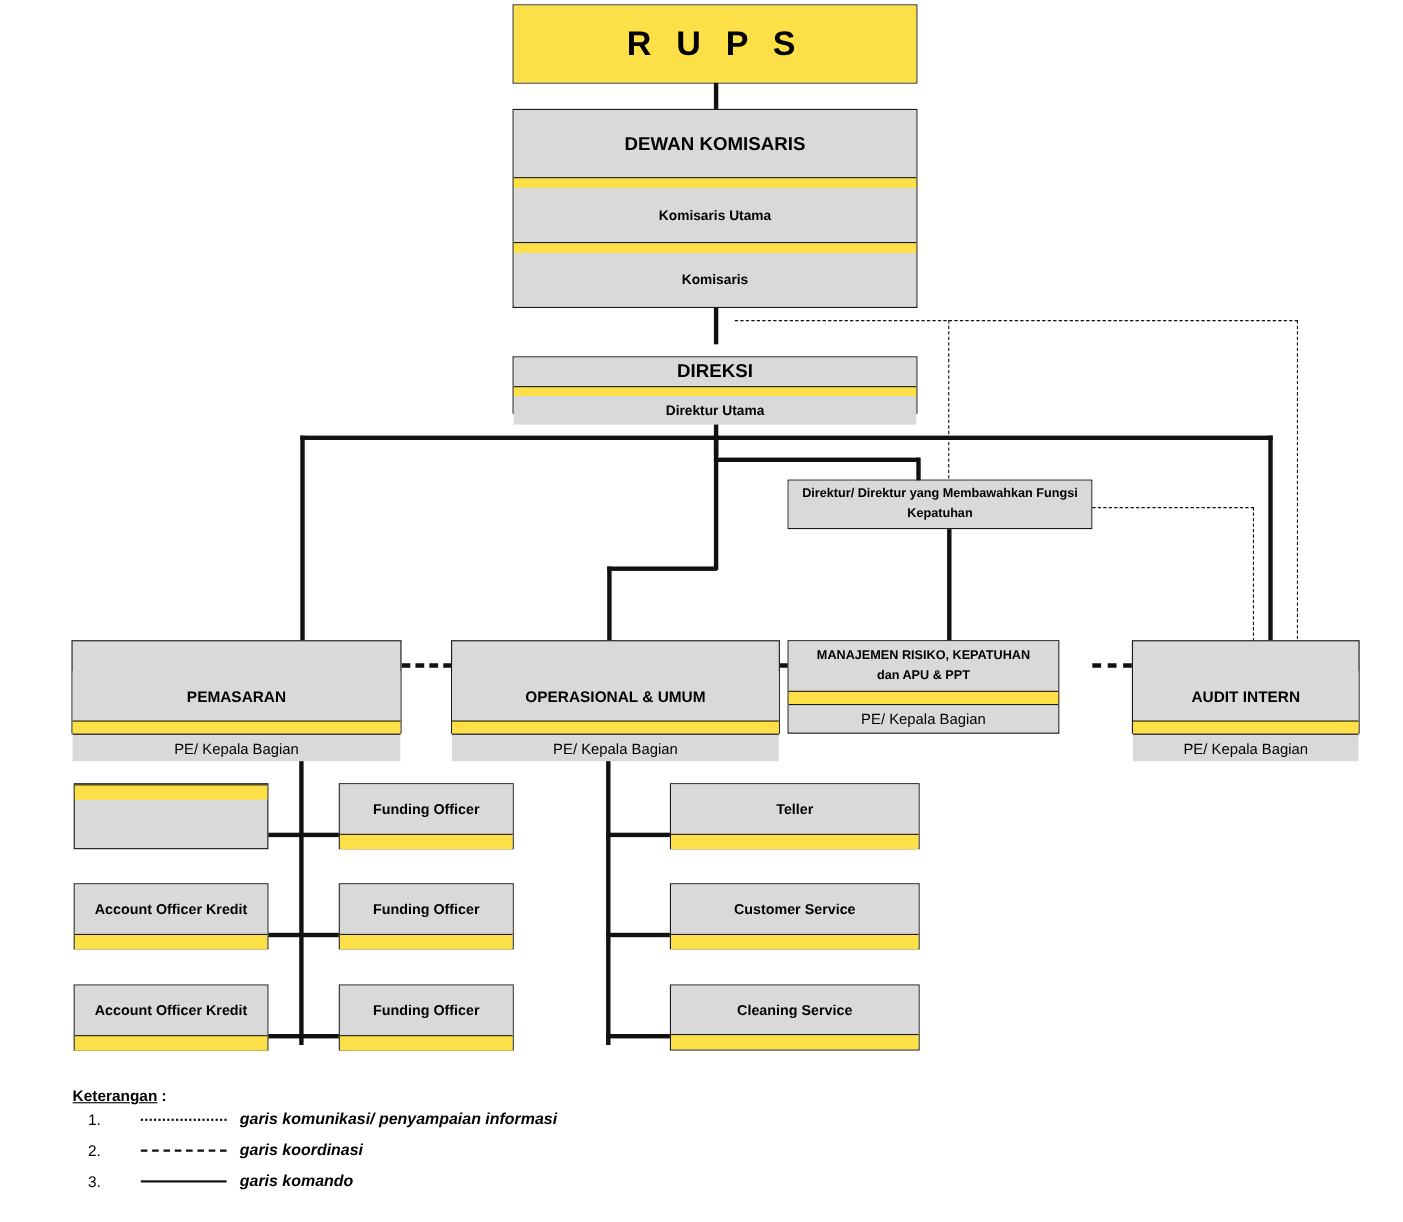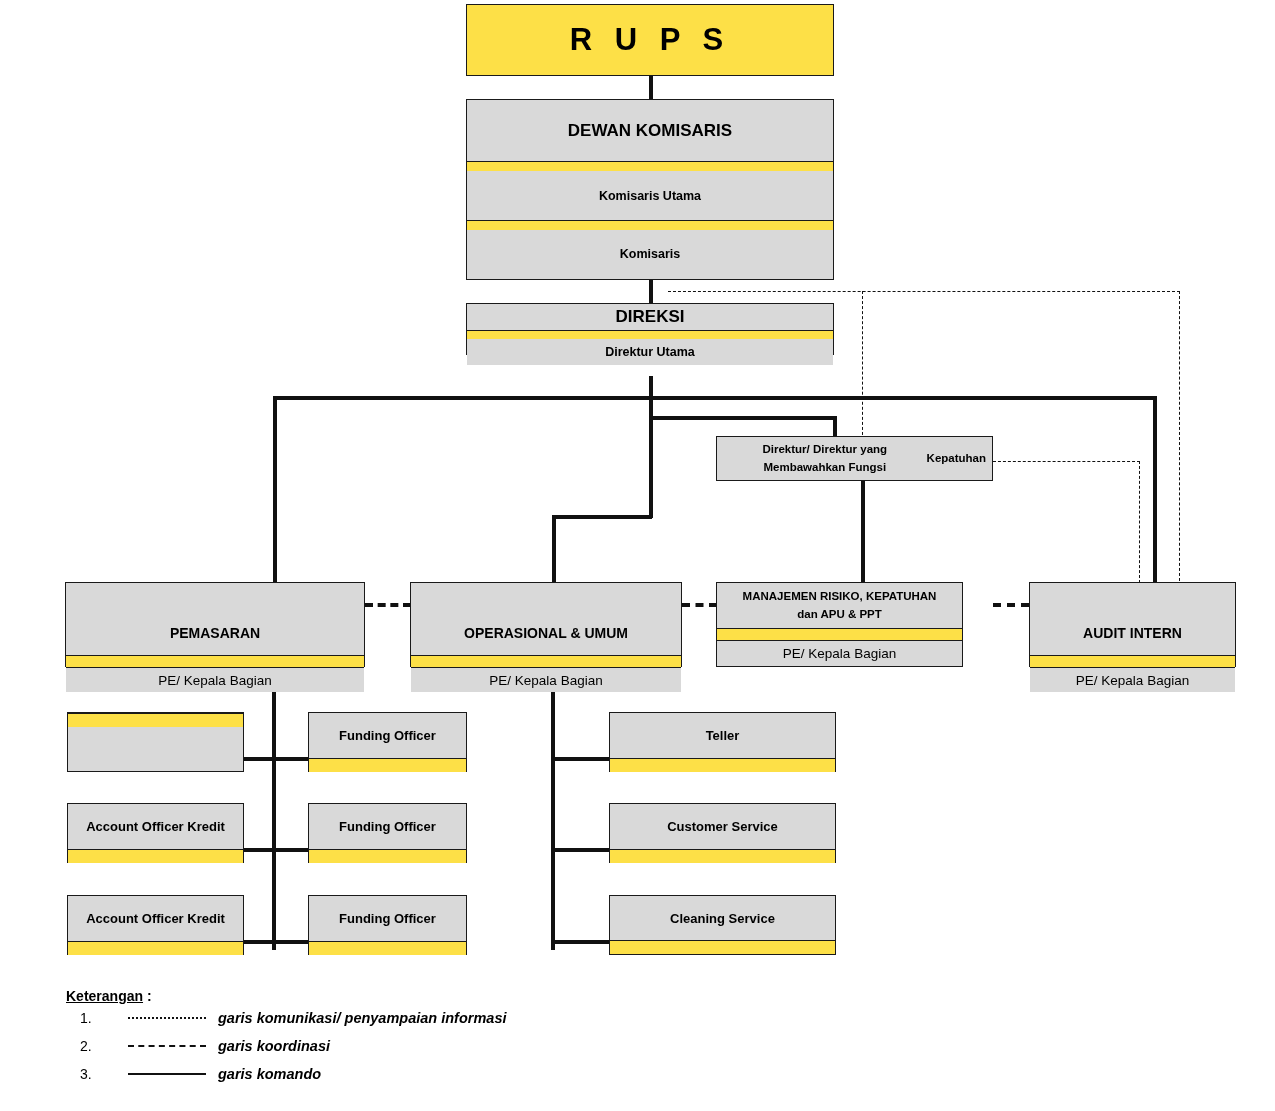--- a/index.html
+++ b/index.html
@@ -94,40 +94,40 @@
   </div>
 
   <div class="node" style="left:466px;top:99px;width:368px;height:181px;">
     <div class="cell gray t-head" style="height:61px;">DEWAN KOMISARIS</div>
     <div class="cell blank sep" style="height:10px;"></div>
     <div class="cell gray t-sub" style="height:49px;">Komisaris Utama</div>
     <div class="cell blank sep" style="height:10px;"></div>
     <div class="cell gray t-sub" style="height:48px;">Komisaris</div>
   </div>
 
-  <div class="node" style="left:466px;top:303px;width:368px;height:52px;">
+  <div class="node" style="left:466px;top:324px;width:368px;height:52px;">
     <div class="cell gray t-head" style="height:26px;">DIREKSI</div>
     <div class="cell blank sep" style="height:9px;"></div>
     <div class="cell gray t-sub" style="height:26px;">Direktur Utama</div>
   </div>
 
   <div class="node" style="left:716px;top:436px;width:277px;height:45px;">
-    <div class="cell gray t-small" style="height:100%;padding:0 6px;">
+    <div class="cell gray t-small" style="height:100%;flex-direction:column;padding:0 6px;">
       <span>Direktur/ Direktur yang Membawahkan Fungsi</span>
       <span>Kepatuhan</span>
     </div>
   </div>
 
   <div class="node" style="left:65px;top:582px;width:300px;height:85px;">
     <div class="cell gray t-div" style="height:45px;">PEMASARAN</div>
     <div class="cell blank sep" style="height:12px;"></div>
     <div class="cell gray t-pe sep" style="height:25px;">PE/ Kepala Bagian</div>
   </div>
 
-  <div class="node" style="left:410px;top:582px;width:272px;height:85px;">
+  <div class="node" style="left:410px;top:582px;width:299px;height:85px;">
     <div class="cell gray t-div" style="height:45px;">OPERASIONAL &amp; UMUM</div>
     <div class="cell blank sep" style="height:12px;"></div>
     <div class="cell gray t-pe sep" style="height:25px;">PE/ Kepala Bagian</div>
   </div>
 
   <div class="node" style="left:716px;top:582px;width:247px;height:85px;">
     <div class="cell gray t-small" style="height:45px;flex-direction:column;">
       <span>MANAJEMEN RISIKO, KEPATUHAN</span>
       <span>dan APU &amp; PPT</span>
     </div>

